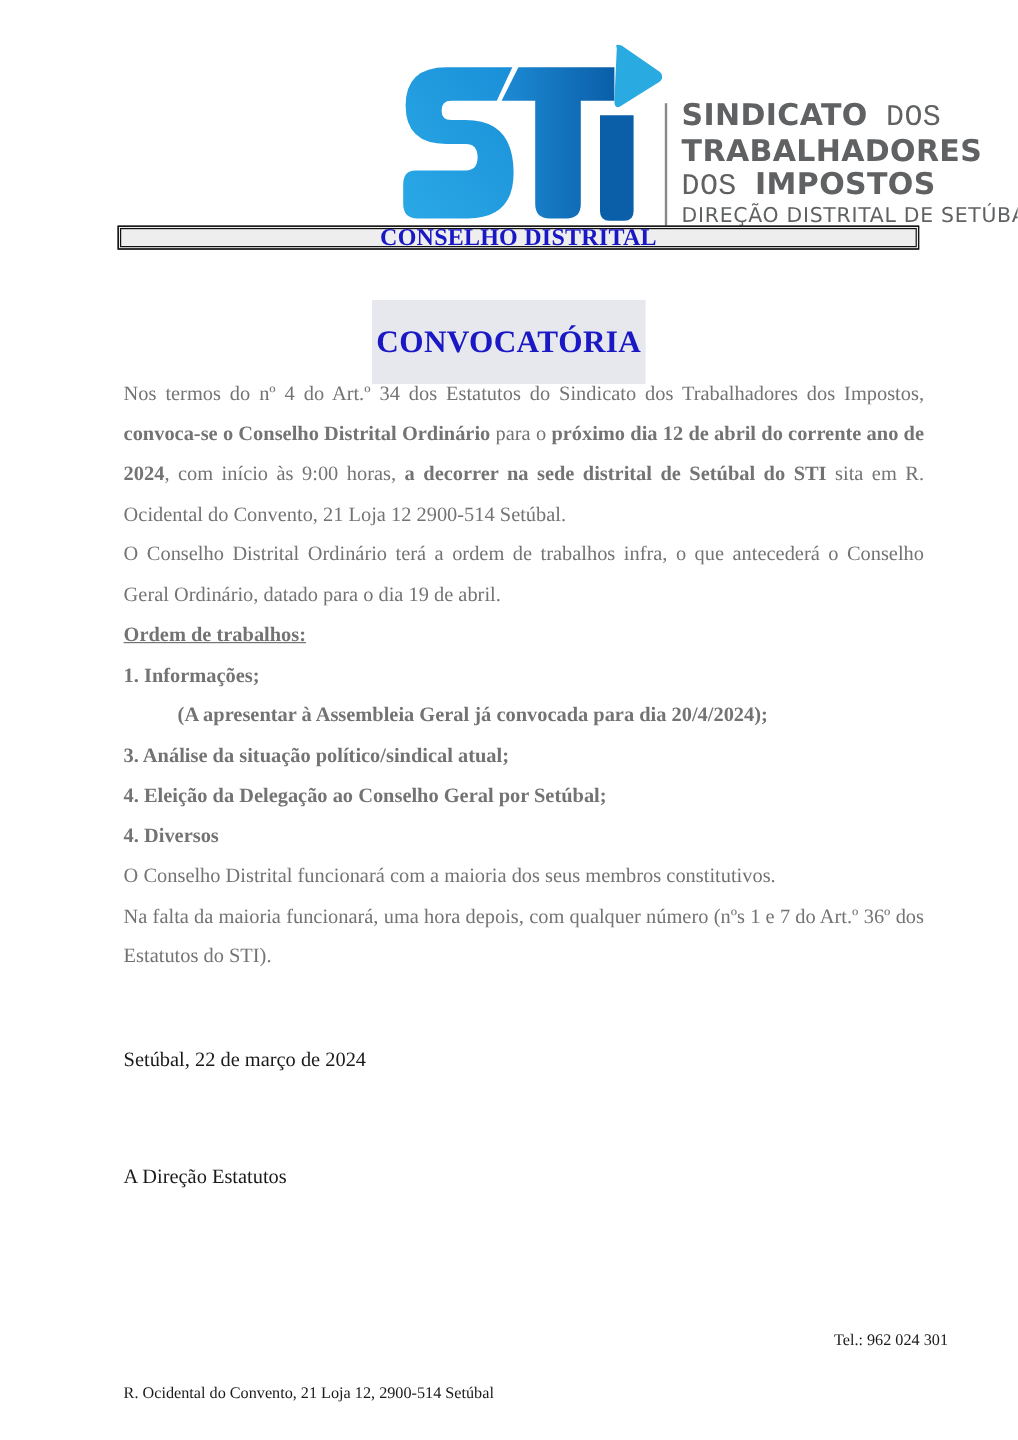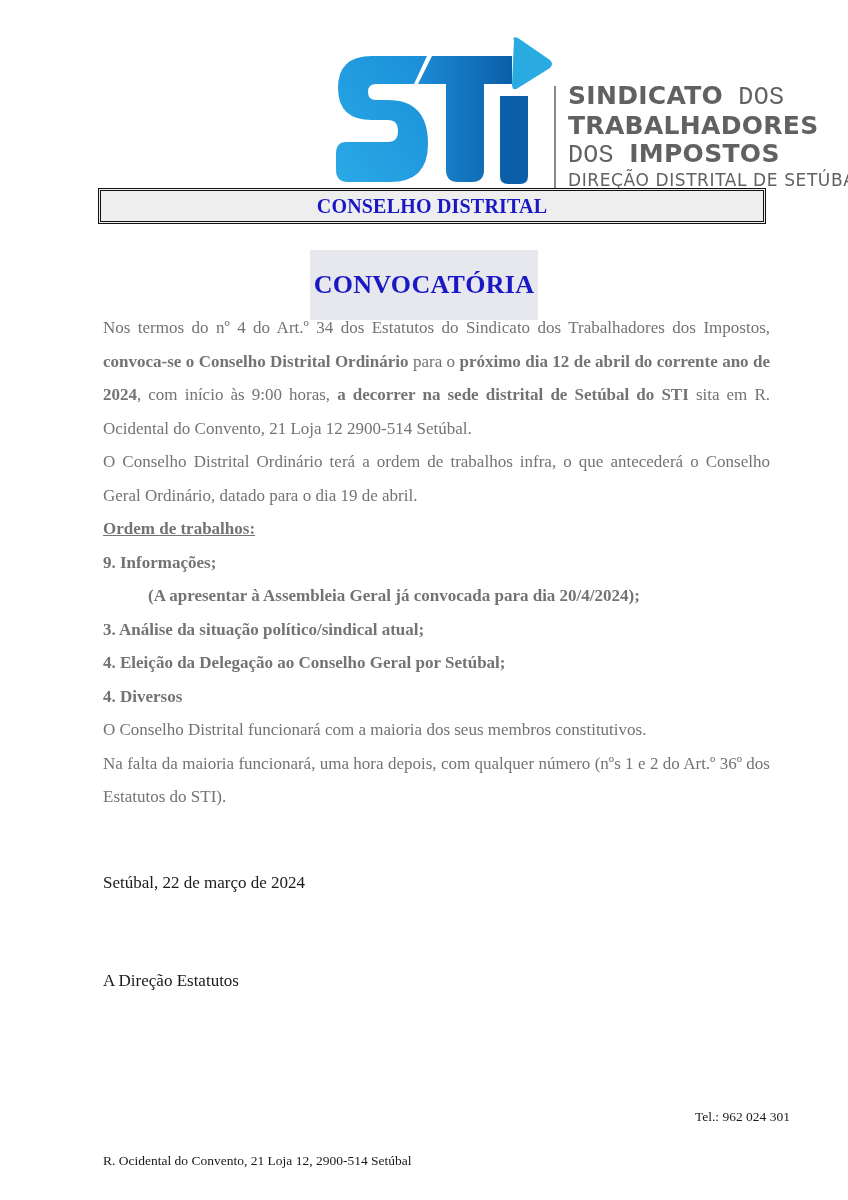--- a/index.html
+++ b/index.html
@@ -7,21 +7,21 @@
          font-family: "Liberation Serif", "DejaVu Serif", serif; color: #1a1a1a; }
   .logo { position: absolute; left: 332px; top: 36px; width: 460px; height: 150px; }
   .logo-mark { position: absolute; left: 0; top: 0; width: 220px; height: 150px; }
   .logo-divider { position: absolute; left: 222px; top: 50px; width: 2px; height: 110px; background: #8a8a8a; }
   .logo-text { position: absolute; left: 236px; top: 46px; font-family: "DejaVu Sans", sans-serif; color: #5f6163; }
   .logo-text .l1, .logo-text .l2, .logo-text .l3 { font-size: 25px; line-height: 28px; letter-spacing: 0.3px; white-space: nowrap; }
   .logo-text .b { font-weight: bold; }
   .logo-text .n { font-weight: normal; font-family: Liberation Mono, monospace; }
   .logo-text .l4 { font-size: 17px; line-height: 18px; letter-spacing: 0.6px; white-space: nowrap; margin-top: 1px; }
 
-  .council-box { position: absolute; left: 98px; top: 188px; width: 668px; height: 36px;
+  .council-box { position: absolute; left: 98px; top: 188px; width: 668px; height: 20px;
                  border: 3px double #111; background: #eeeeee; box-sizing: border-box;
                  border-width: 3px; outline: 1px solid #111; outline-offset: -1px;
                  display: flex; align-items: center; justify-content: center; }
   .council-box span { color: #1a17c4; font-weight: bold; font-size: 20px; letter-spacing: 0.2px; }
 
   .title { position: absolute; left: 0; top: 250px; width: 848px; text-align: center; }
   .title span { display: inline-block; background: #e6e8ee; color: #1a17c4; font-weight: bold;
                 font-size: 26px; padding: 20px 4px; letter-spacing: 0.3px; }
 
   .body { position: absolute; left: 103px; top: 311px; width: 667px;
@@ -78,26 +78,26 @@
 <div class="title">
   <span>CONVOCATÓRIA</span>
 </div>
 
 <div class="body">
   <p class="justify">
     <span>Nos termos do nº 4 do Art.º 34 dos Estatutos do Sindicato dos Trabalhadores dos Impostos, </span><span class="b">convoca-se o Conselho Distrital Ordinário</span><span> para o </span><span class="b">próximo dia 12 de abril do corrente ano de 2024</span><span>, com início às 9:00 horas, </span><span class="b">a decorrer na sede distrital de Setúbal do STI</span><span> sita em R. Ocidental do Convento, 21 Loja 12 2900-514 Setúbal.</span>
   </p>
   <p class="justify">O Conselho Distrital Ordinário terá a ordem de trabalhos infra, o que antecederá o Conselho Geral Ordinário, datado para o dia 19 de abril.</p>
   <p class="b u">Ordem de trabalhos:</p>
-  <p class="b">9. Informações;</p>
+  <p class="b">1. Informações;</p>
   <p class="b indent">(A apresentar à Assembleia Geral já convocada para dia 20/4/2024);</p>
   <p class="b">3. Análise da situação político/sindical atual;</p>
   <p class="b">4. Eleição da Delegação ao Conselho Geral por Setúbal;</p>
   <p class="b">4. Diversos</p>
   <p>O Conselho Distrital funcionará com a maioria dos seus membros constitutivos.</p>
-  <p class="justify">Na falta da maioria funcionará, uma hora depois, com qualquer número (nºs 1 e 2 do Art.º 36º dos Estatutos do STI).</p>
+  <p class="justify">Na falta da maioria funcionará, uma hora depois, com qualquer número (nºs 1 e 7 do Art.º 36º dos Estatutos do STI).</p>
 </div>
 
 <div class="date">Setúbal, 22 de março de 2024</div>
 <div class="sign">A Direção Estatutos</div>
 
 <div class="footer-left">R. Ocidental do Convento, 21 Loja 12, 2900-514 Setúbal</div>
 <div class="footer-right">Tel.: 962 024 301</div>
 
 </body></html>

